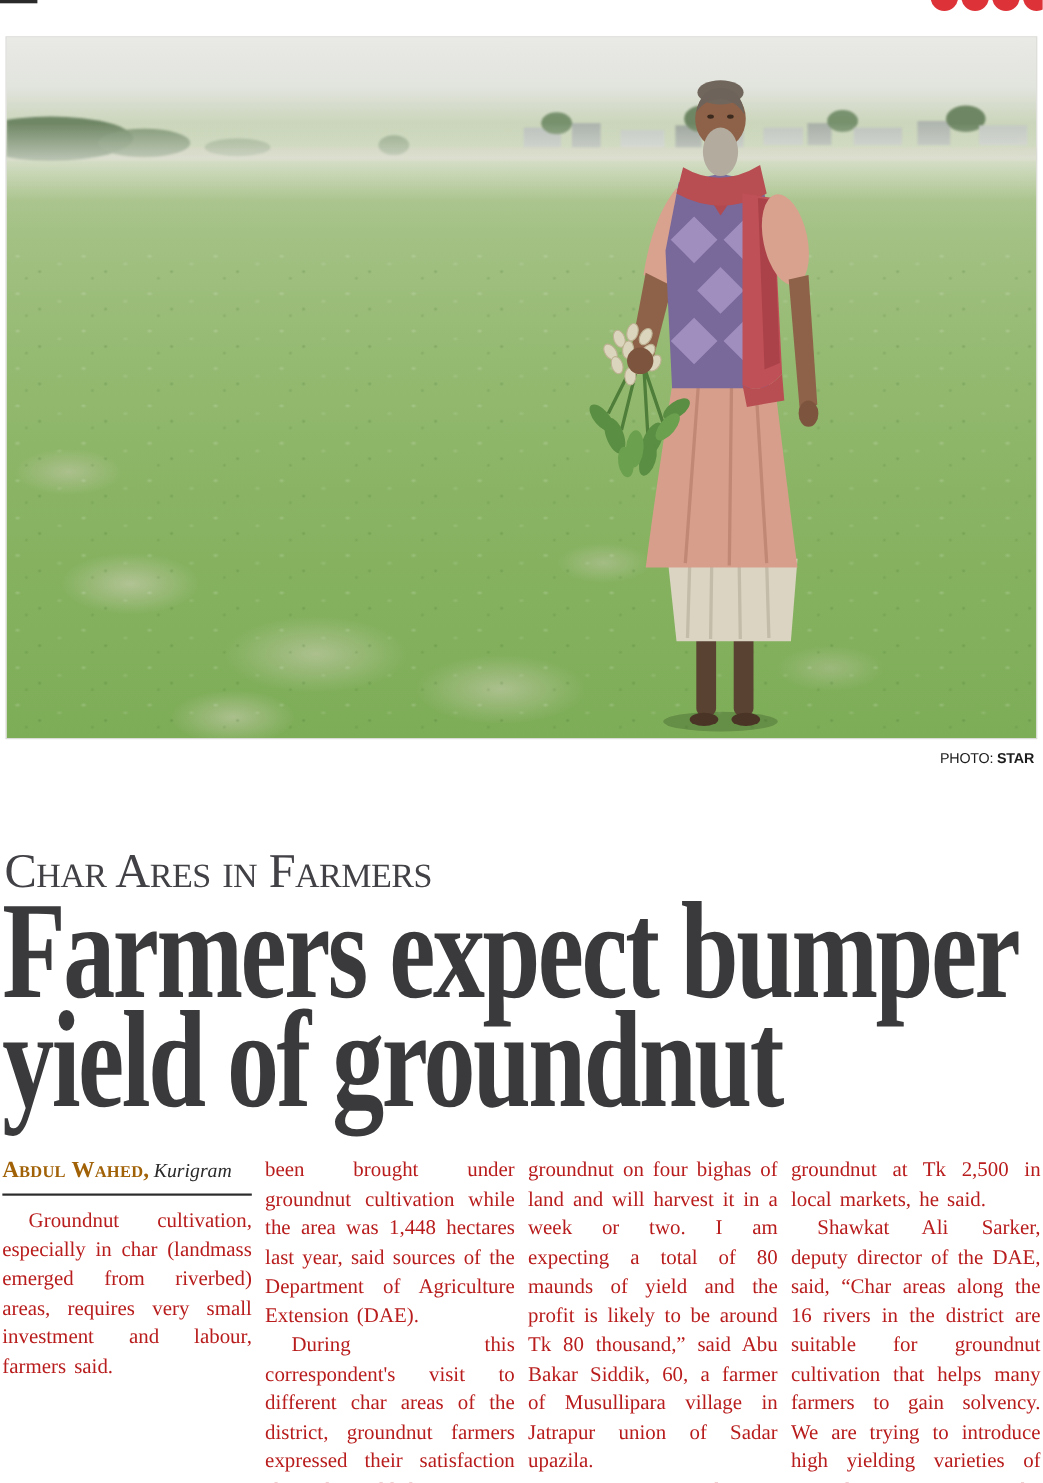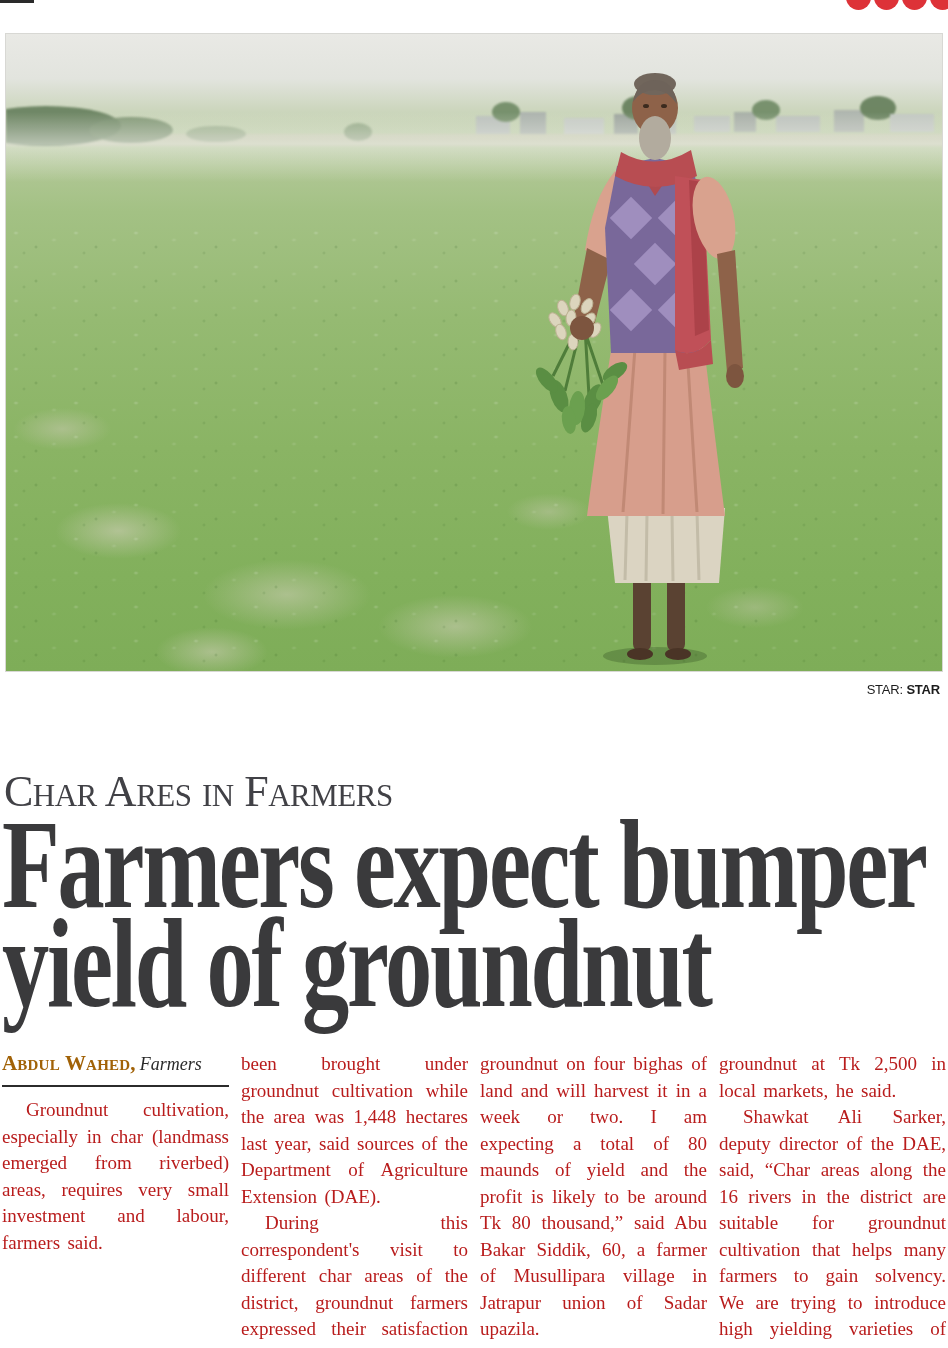--- a/index.html
+++ b/index.html
@@ -208,35 +208,35 @@
           <ellipse cx="16" cy="36" rx="5" ry="8" transform="rotate(-18 16 36)"></ellipse>
           <ellipse cx="50" cy="34" rx="5" ry="8" transform="rotate(32 50 34)"></ellipse>
           <ellipse cx="28" cy="46" rx="5" ry="8" transform="rotate(0 28 46)"></ellipse>
         </g>
       </g>
       <circle cx="55" cy="260" r="12" fill="#7d553f"></circle>
     </svg>
   </div>
 
   <div class="credit">
-    <span>STAR:</span>
+    <span>PHOTO:</span>
     <b>STAR</b>
   </div>
 
   <div class="kicker">Char Ares in Farmers</div>
   <h1 class="headline">
     <span>Farmers expect bumper</span>
     <span>yield of groundnut</span>
   </h1>
 
   <div class="body-cols">
     <div class="col">
       <div class="byline">
         <span class="byline-author">Abdul Wahed,</span>
-        <span class="byline-location">Farmers</span>
+        <span class="byline-location">Kurigram</span>
       </div>
       <p class="indent">Groundnut cultivation, especially in char (landmass emerged from riverbed) areas, requires very small investment and labour, farmers said.</p>
 
     </div>
     <div class="col">
       <p>been brought under groundnut cultivation while the area was 1,448 hectares last year, said sources of the Department of Agriculture Extension (DAE).</p>
       <p class="indent">During this correspondent's visit to different char areas of the district, groundnut farmers expressed their satisfaction about the yield this year.</p>
 
     </div>
     <div class="col">

